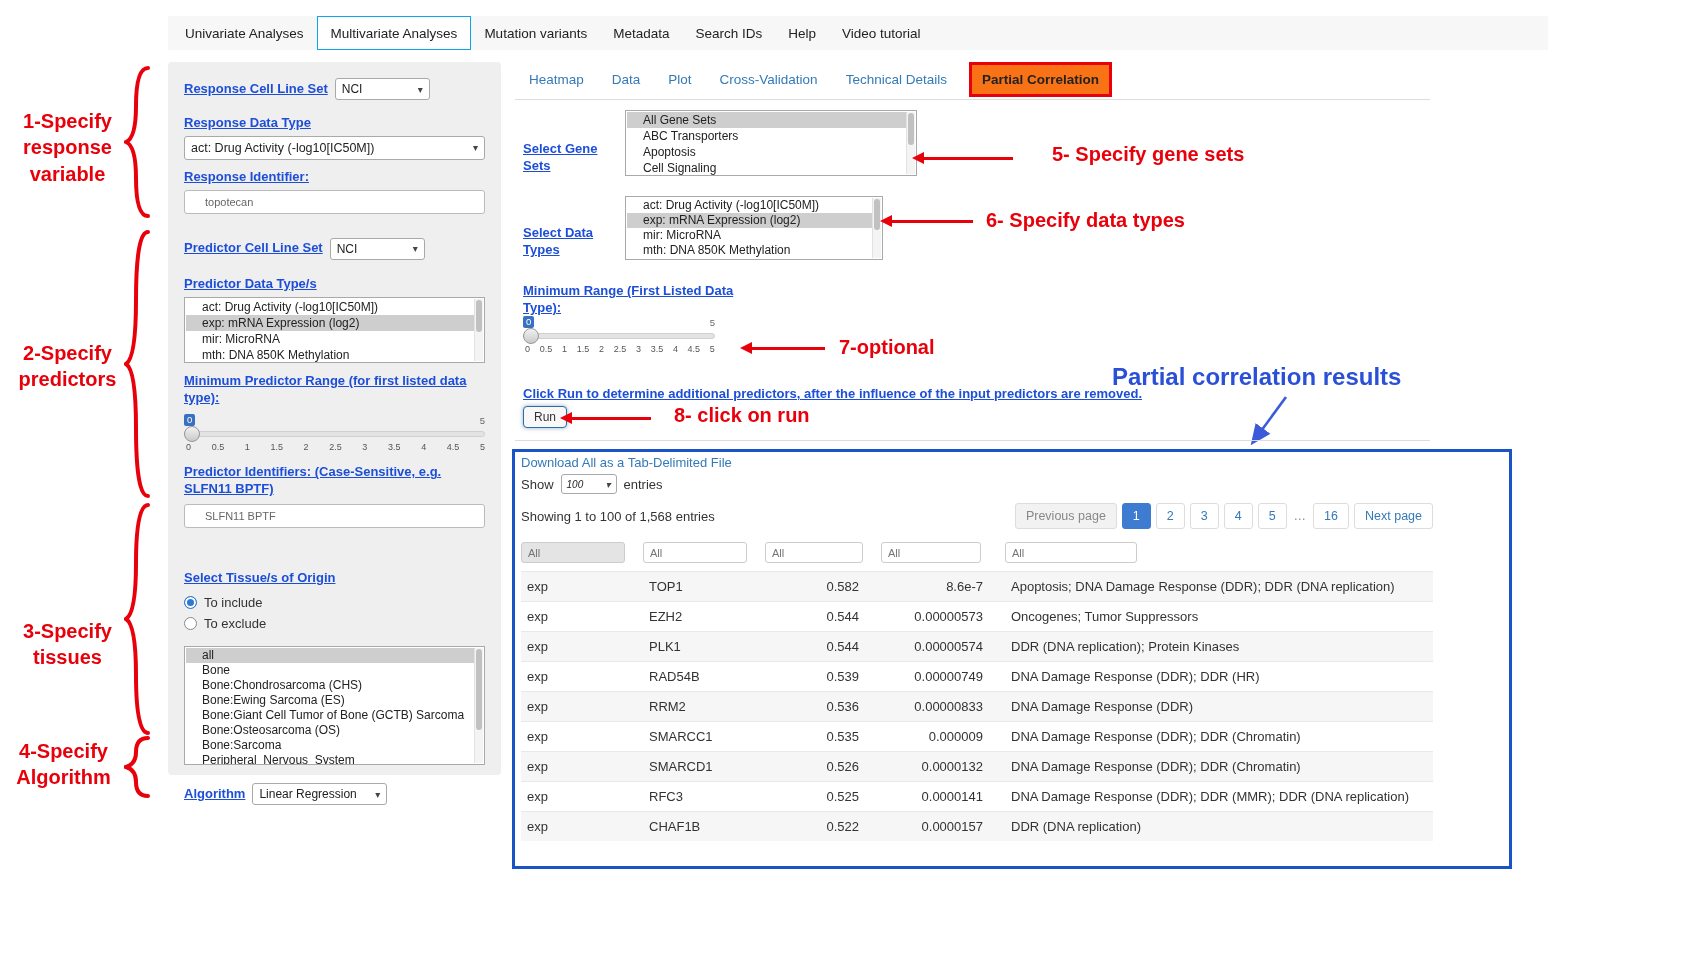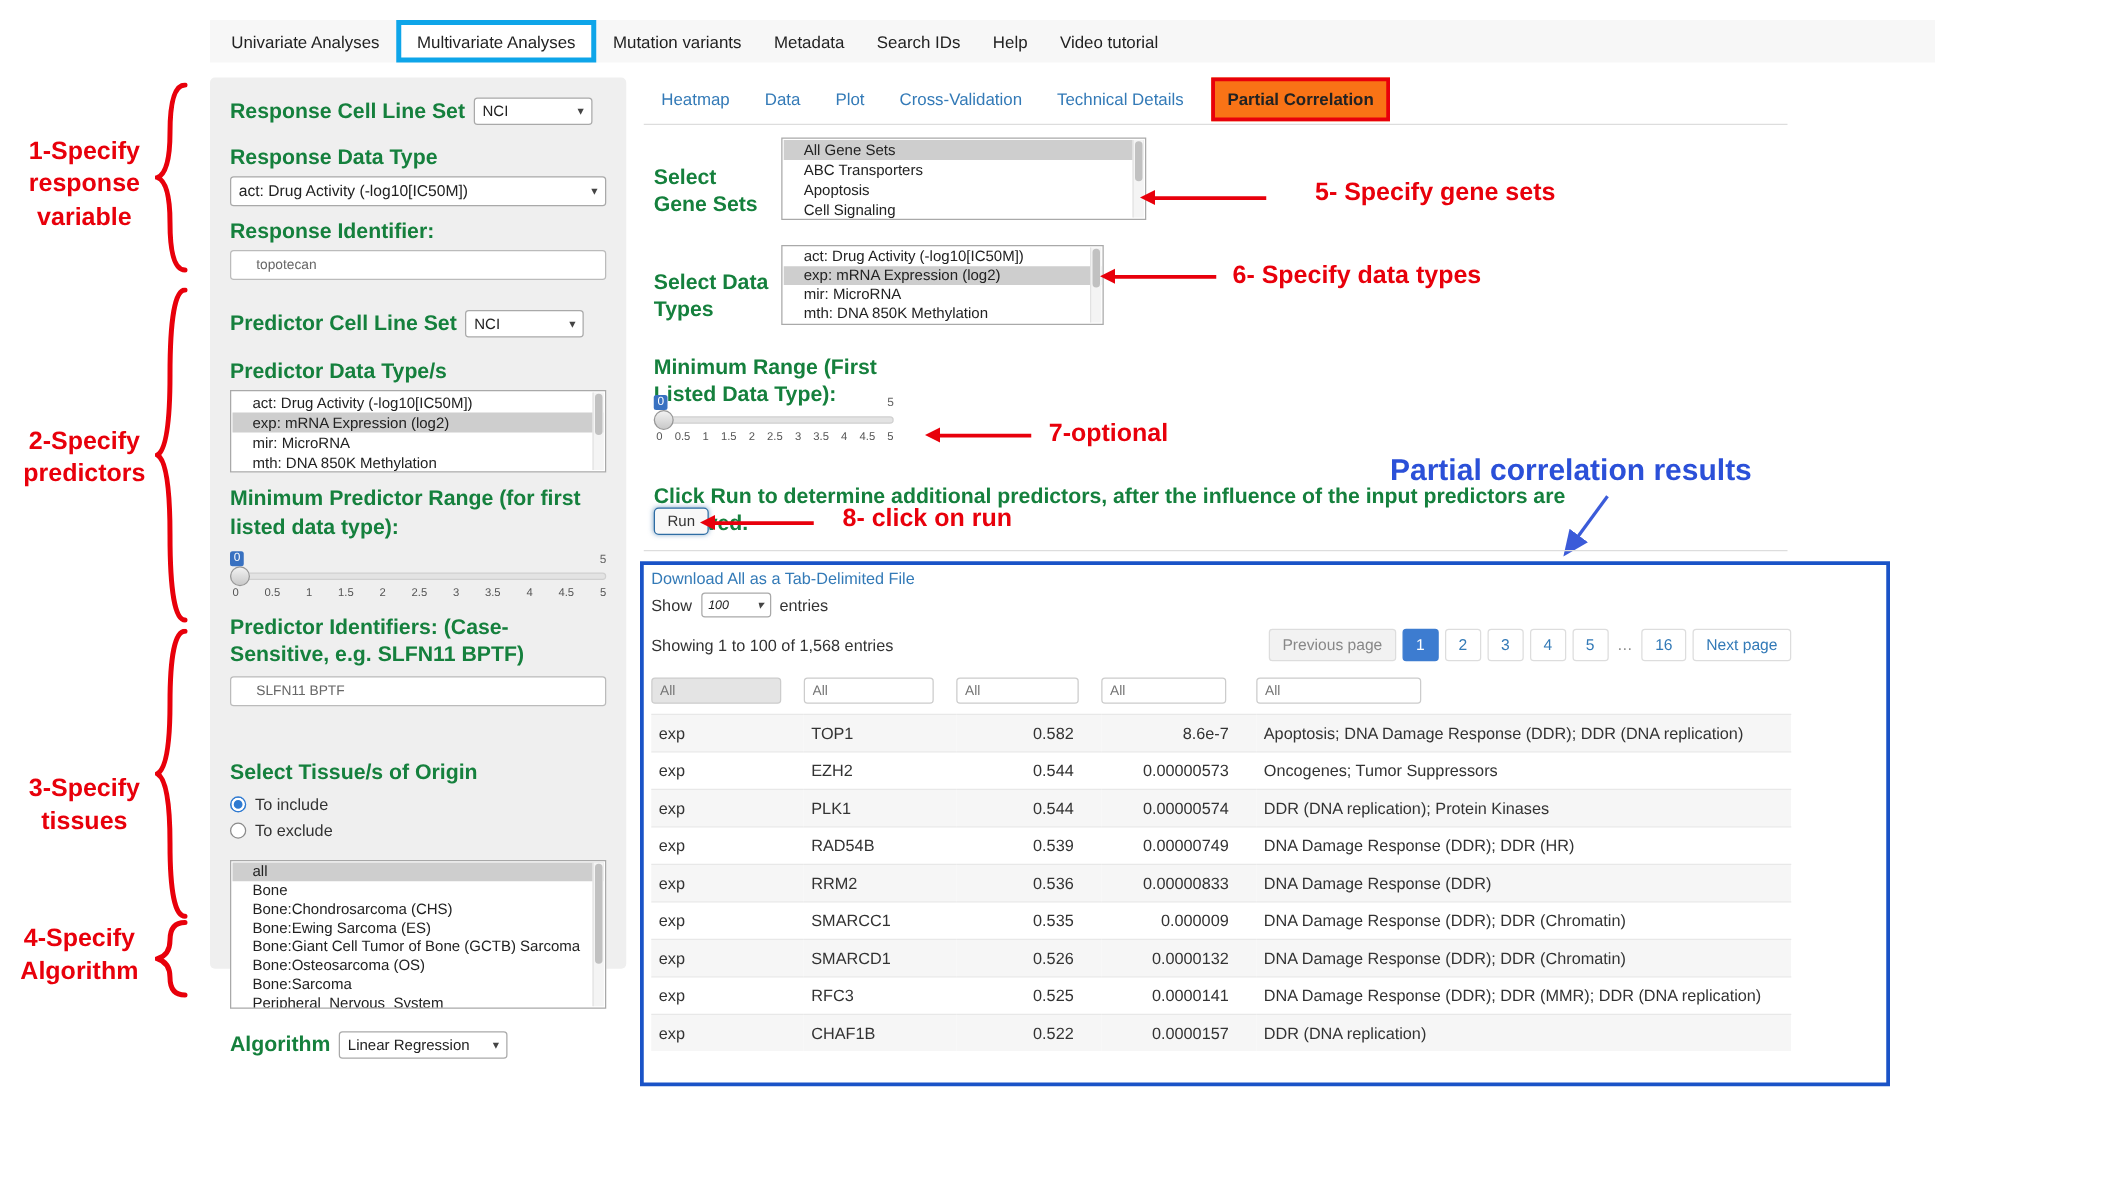--- a/index.html
+++ b/index.html
@@ -4,34 +4,34 @@
 <style>
   * { box-sizing: border-box; margin: 0; padding: 0; }
   html, body { width: 1700px; height: 956px; overflow: hidden; }
   body { font-family: "Liberation Sans", sans-serif; background: #fff; color: #333; font-size: 13px; }
   .page { position: relative; width: 1700px; height: 956px; background: #fff; }
   .abs { position: absolute; }
 
   
   .topnav { position: absolute; left: 168px; top: 16px; width: 1380px; height: 34px; background: #f7f7f7; display: flex; align-items: stretch; padding-left: 4px; }
   .nav-item { display: flex; align-items: center; padding: 0 13px; font-size: 13.5px; color: #222; cursor: pointer; white-space: nowrap; }
-  .nav-item.active { background: #fff; border: 4px solid #0ea5e9; }
+  .nav-item.active { background: #fff; border: 1px solid #0ea5e9; }
 
   
   .red-note { position: absolute; color: var(--annotation-red, #e8000b); font-weight: bold; font-size: 20px; line-height: 1.32; text-align: center; }
   .red-note-inline { position: absolute; color: var(--annotation-red, #e8000b); font-weight: bold; font-size: 20px; white-space: nowrap; }
   .brace { position: absolute; }
   .red-arrow { position: absolute; height: 3px; background: var(--annotation-red, #e8000b); }
   .red-arrow::before { content: ""; position: absolute; left: -11px; top: -5px; border-top: 6.5px solid transparent; border-bottom: 6.5px solid transparent; border-right: 12px solid var(--annotation-red, #e8000b); }
   .blue-title { position: absolute; color: var(--annotation-blue, #2b50d8); font-weight: bold; font-size: 24px; white-space: nowrap; }
   .blue-box { position: absolute; left: 512px; top: 449px; width: 1000px; height: 420px; border: 3px solid var(--panel-border-blue, #1a53c7); pointer-events: none; z-index: 5; }
 
   
   .sidebar { position: absolute; left: 168px; top: 62px; width: 333px; height: 713px; background: #efefef; border-radius: 4px; padding: 16px; }
-  .lbl { font-size: 17px; font-weight: bold; color: #15803d; line-height: 1.3; }
+  .lbl { font-size: 13px; font-weight: bold; color: #1d4ed8; line-height: 1.3; text-decoration: underline; }
   .inline-row { display: flex; align-items: center; gap: 7px; }
   .sel { display: inline-flex; align-items: center; justify-content: space-between; background: #fff; border: 1px solid #a9a9a9; border-radius: 3px; height: 22px; padding: 0 6px; font-size: 12px; color: #222; cursor: pointer; white-space: nowrap; overflow: hidden; }
   .sel .caret { margin-left: 8px; font-size: 10px; color: #444; flex: none; }
   .sel.full { width: 100%; height: 24px; font-size: 12.5px; }
   .txt-input { width: 100%; height: 24px; border: 1px solid #bbb; border-radius: 3px; background: #fff; padding: 0 20px; font-size: 11px; color: #666; font-family: "Liberation Sans", sans-serif; }
   .listbox { position: relative; background: #fff; border: 1px solid #a9a9a9; font-size: 12px; color: #222; padding: 1px; overflow: hidden; }
   .option { height: 16px; line-height: 16px; padding: 0 16px; white-space: nowrap; overflow: hidden; cursor: pointer; }
   .option.sm { height: 15px; line-height: 15px; }
   .option.selected { background: var(--selected-option-gray, #cecece); }
   .sb { position: absolute; right: 1px; top: 1px; bottom: 1px; width: 9px; background: #f4f4f4; border-left: 1px solid #e2e2e2; }

